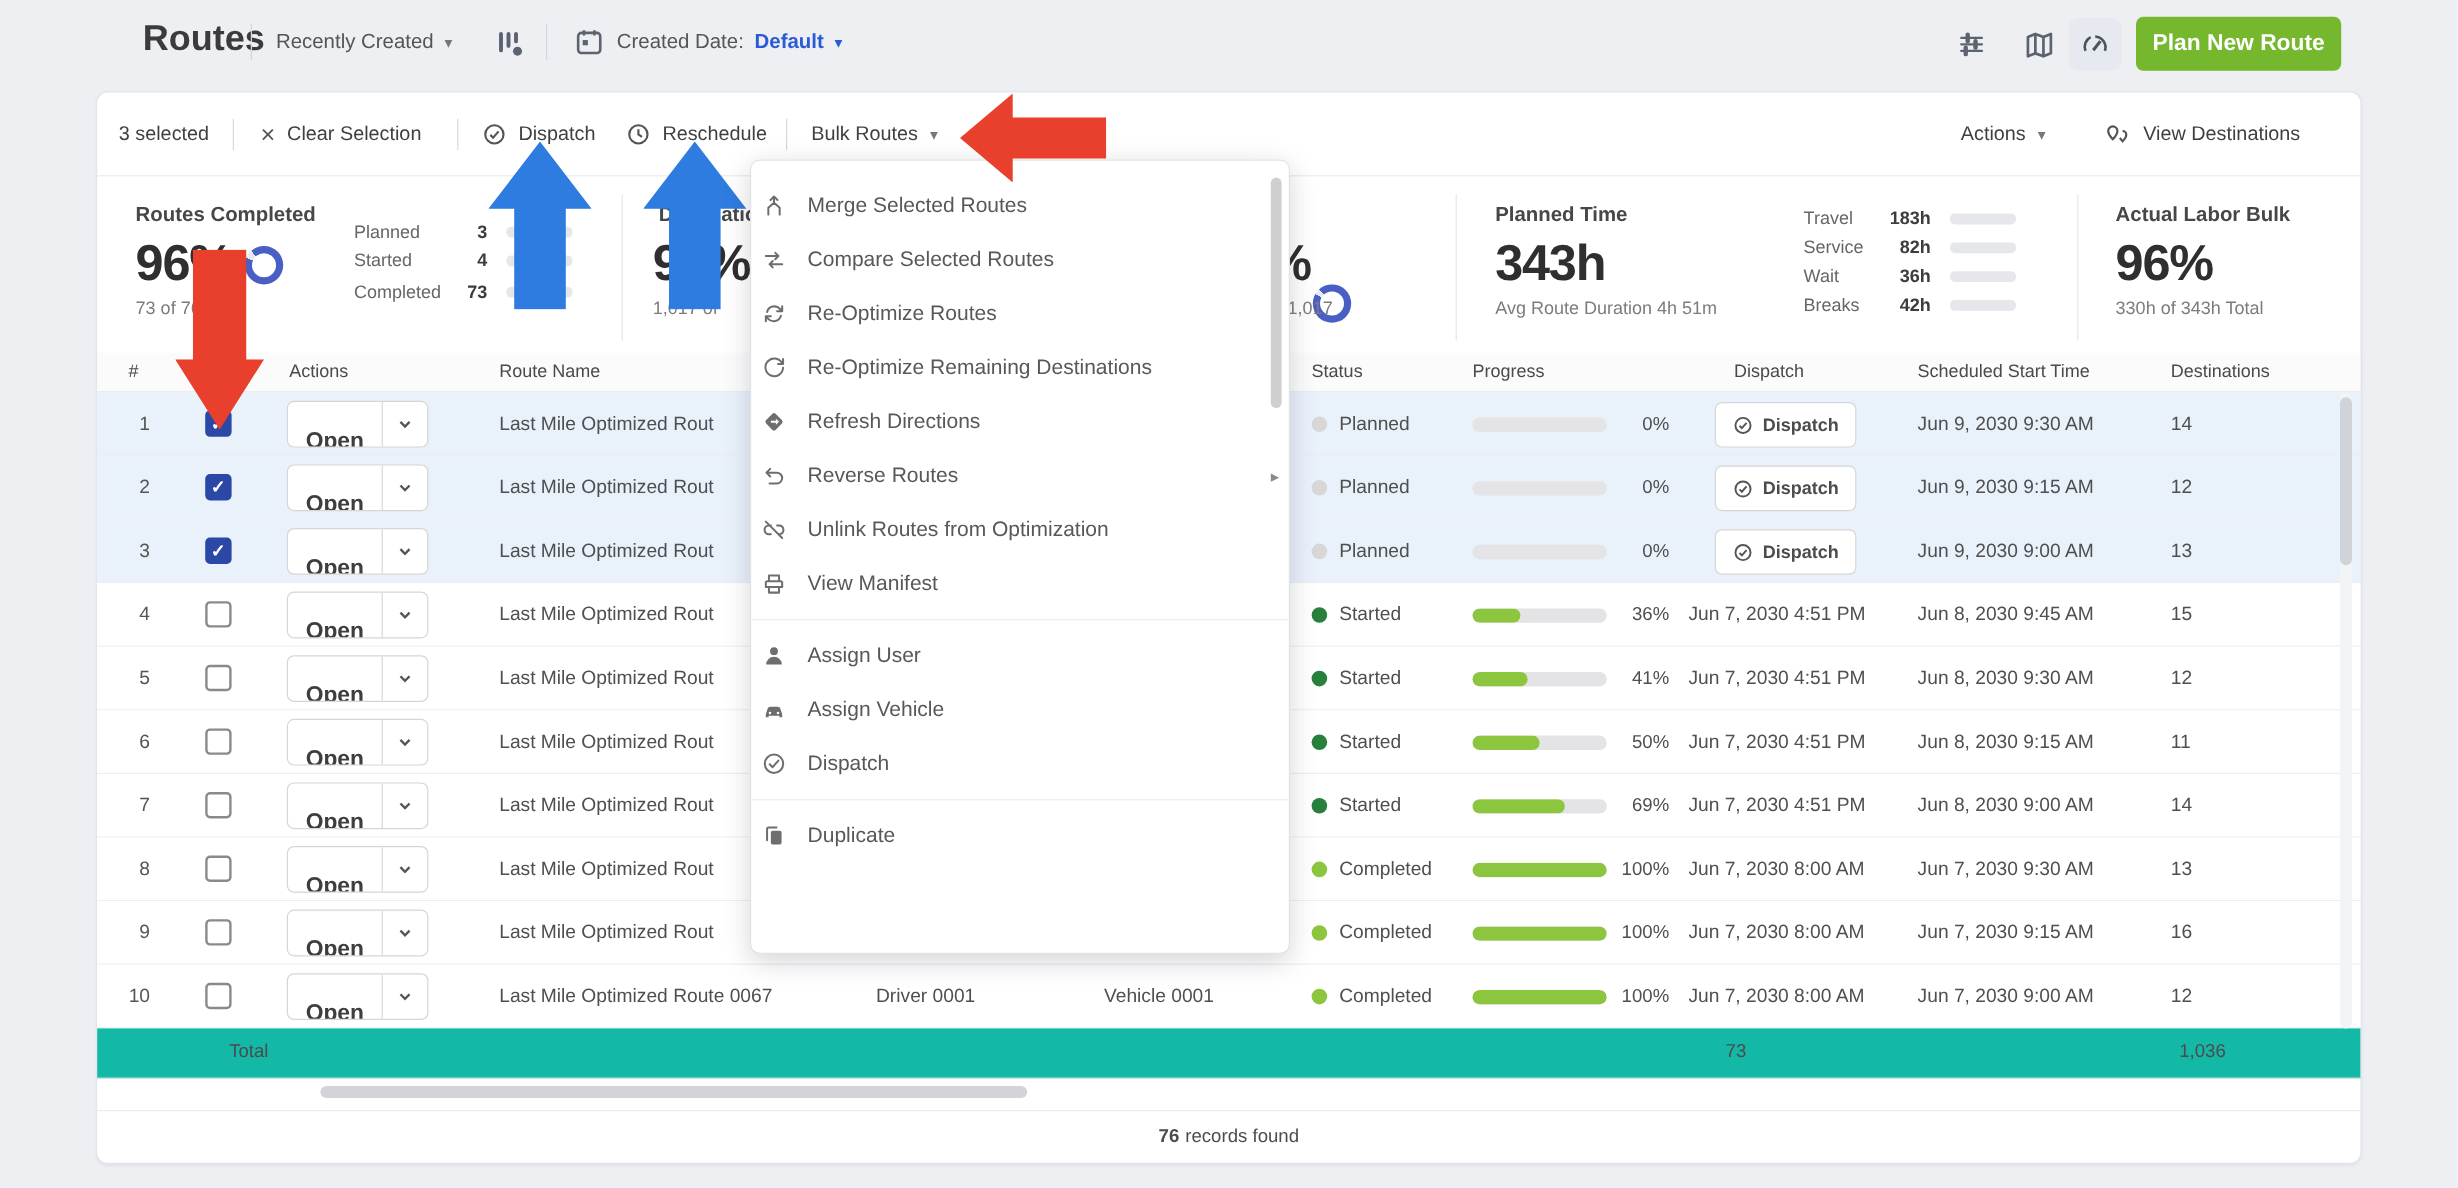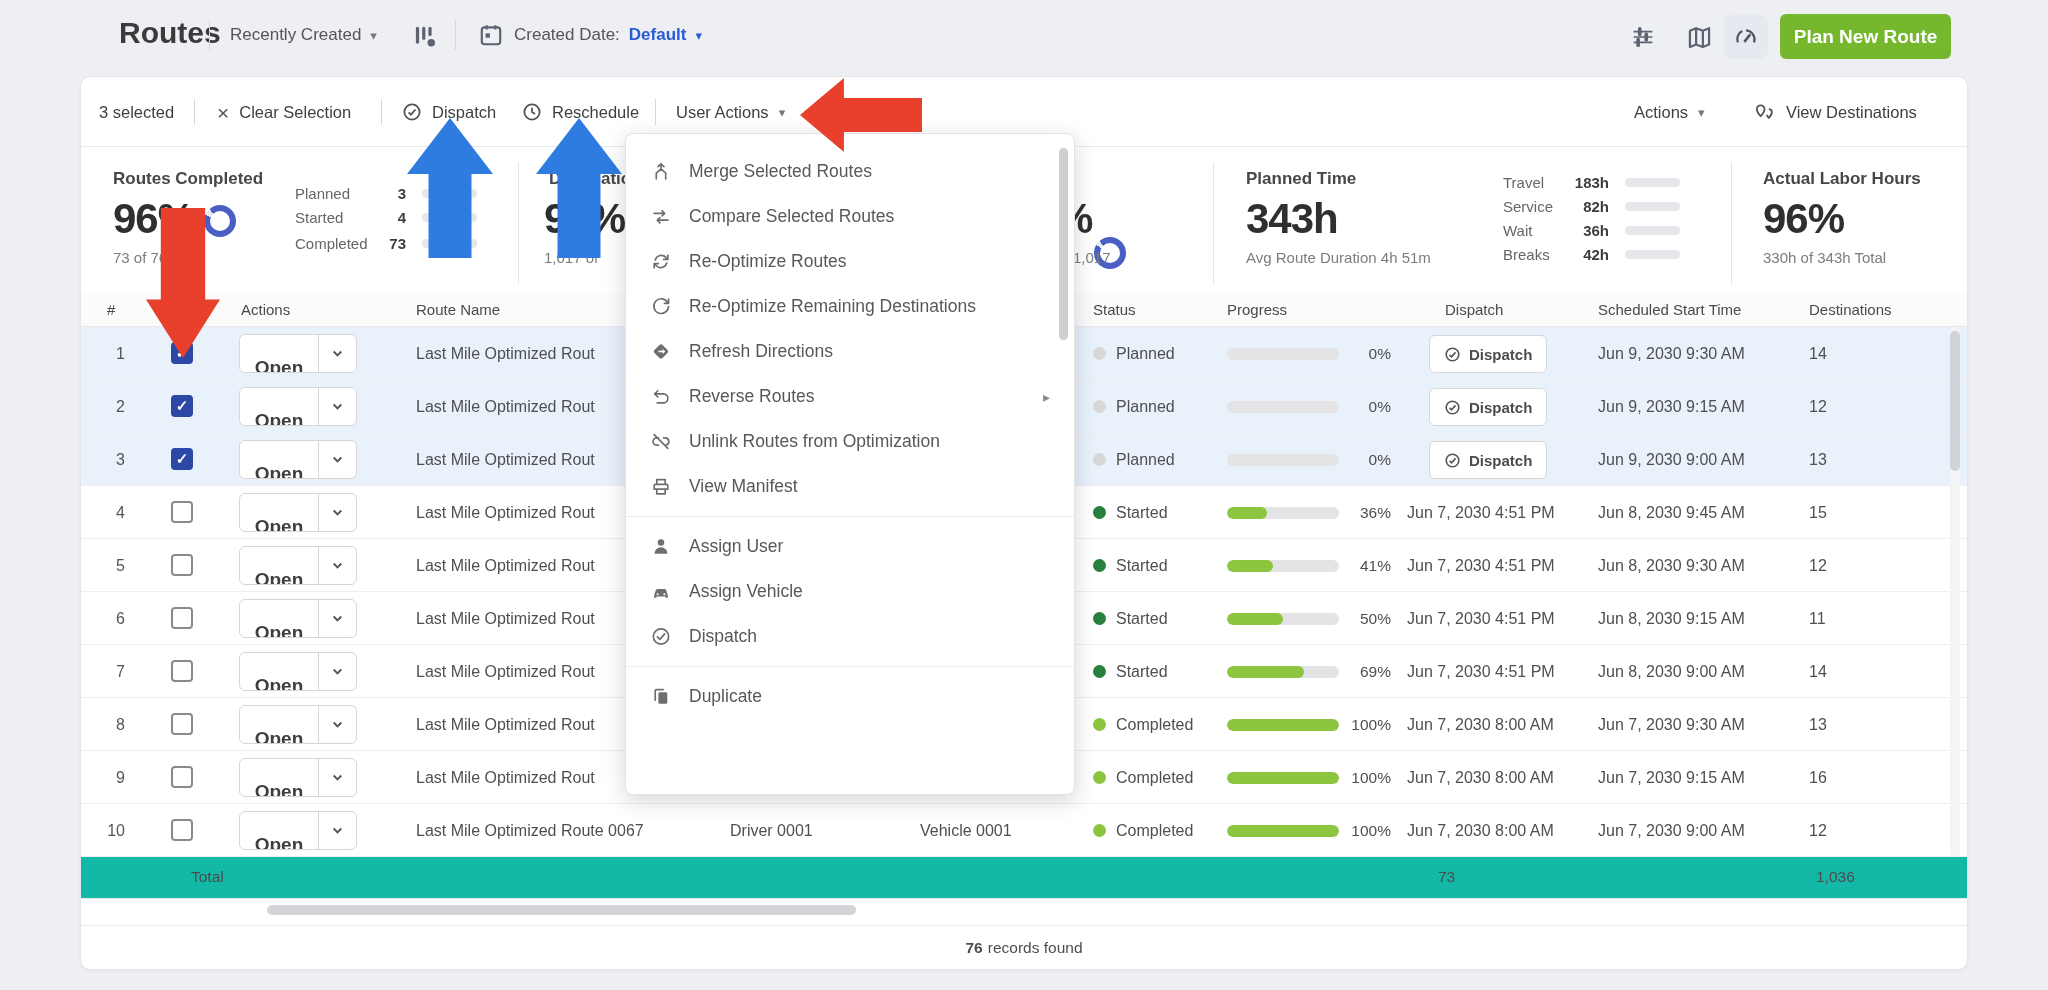--- a/index.html
+++ b/index.html
@@ -56,21 +56,21 @@
   .ppct { position:absolute; left:1236px; top:0; width:74px; height:53px; display:flex; align-items:center; justify-content:flex-end; font-size:15.5px; color:#4f4f4f; }
   .dispatch-btn { position:absolute; left:1348px; top:8px; height:38px; padding:0 14px; display:flex; align-items:center; gap:8px; background:#fff; border:1px solid #d6d6d6; border-radius:6px; font-size:15px; font-weight:bold; color:#4c4c4c; cursor:pointer; }
   .total-row { left:0; top:780px; width:100%; height:42px; background:#14b8a6; border-bottom:1px solid #e8e9eb; font-size:15.5px; color:#4c4c4c; }
   .hscroll { position:absolute; left:186px; top:828px; width:589px; height:10px; border-radius:5px; background:#d3d4d7; cursor:pointer; }
   .footer { position:absolute; left:0; top:848px; width:100%; height:45px; border-top:1px solid #ebecee; display:flex; align-items:center; justify-content:center; font-size:15.5px; color:#4c4c4c; gap:5px; }
   .vscroll-track { position:absolute; left:1869px; top:250px; width:10px; height:530px; background:#f3f4f6; border-radius:5px; }
   .vscroll-thumb { position:absolute; left:1869px; top:254px; width:10px; height:140px; background:#d0d3d8; border-radius:5px; cursor:pointer; }
 
   
   .menu { left:625px; top:133px; width:450px; height:662px; background:#fff; border:1px solid #e3e3e3; border-radius:8px; box-shadow:0 6px 22px rgba(20,30,50,.18); z-index:60; padding:15px 0; }
-  .mi { height:45px; display:flex; align-items:center; padding:0 24px; gap:17px; font-size:17.5px; color:#585858; cursor:pointer; }
+  .mi { height:45px; display:flex; align-items:center; padding:0 8px; gap:17px; font-size:17.5px; color:#585858; cursor:pointer; }
   .mi .micon { width:22px; color:#6e6e6e; flex:0 0 auto; }
   .mi .sub { margin-left:auto; color:#8a8a8a; font-size:14px; }
   .mdiv { height:1px; background:#ececec; margin:7px 0; }
   .mscroll { position:absolute; right:6px; top:14px; width:9px; height:192px; background:#cfcfcf; border-radius:5px; }
 
   
   .arrow { z-index:50; }
   .arrow.red { background:#e8402c; }
   .arrow.blue { background:#2f7ce0; }
   .arrow-up { clip-path:polygon(50% 0,100% 40%,75% 40%,75% 100%,25% 100%,25% 40%,0 40%); }
@@ -154,21 +154,21 @@
     </div>
     <div class="tb" style="left:441px;">
       <svg width="20" height="20" viewBox="0 0 20 20" fill="none" stroke="#555" stroke-width="1.8">
         <circle cx="10" cy="10" r="7.6"></circle>
           <path d="M10 5.8V10l3 2"></path>
       </svg>
       <span>Reschedule</span>
     </div>
     <div class="tb-div vdiv" style="left:574px;"></div>
     <div class="tb" style="left:595px;">
-      <span>User Actions</span>
+      <span>Bulk Routes</span>
       <span class="caret">▾</span>
     </div>
     <div class="tb" style="left:1553px;">
       <span>Actions</span>
       <span class="caret">▾</span>
     </div>
     <div class="tb" style="left:1672px;">
       <svg width="23" height="23" viewBox="0 0 24 24" fill="none" stroke="#555" stroke-width="1.9">
         <path d="M8 4.5a4 4 0 0 0-4 4c0 3 4 7.2 4 7.2s4-4.2 4-7.2a4 4 0 0 0-4-4z"></path>
         <path d="M16.5 8.5a3.2 3.2 0 0 1 3.2 3.2c0 2.4-3.2 5.8-3.2 5.8s-1.3-1.4-2.3-3"></path>
@@ -232,21 +232,21 @@
       </div>
       <div class="mini-row" style="left: 1422px; top: 169px;">
         <span style="width:60px">Breaks</span>
         <span class="mini-val" style="width:46px">42h</span>
         <span class="mini-track" style="margin-left:16px;width:55px;height:9px"><i class="mini-fill" style="width:14%"></i></span>
       </div>
     </div>
 
   <div class="stat-div" style="left:1650px;"></div>
 
-  <div class="abs stat-label" style="left:1682px; top:92px;">Actual Labor Hours</div>
+  <div class="abs stat-label" style="left:1682px; top:92px;">Actual Labor Bulk</div>
   <div class="abs stat-value" style="left:1682px; top:118px;">96%</div>
   <div class="abs stat-sub" style="left:1682px; top:172px;">330h of 343h Total</div>
 
   <div class="abs thead">
     <span class="th" style="left:26px;">#</span>
     <span class="th" style="left:160px;">Actions</span>
     <span class="th" style="left:335px;">Route Name</span>
     <span class="th" style="left:1012px;">Status</span>
     <span class="th" style="left:1146px;">Progress</span>
     <span class="th" style="left:1364px;">Dispatch</span>

